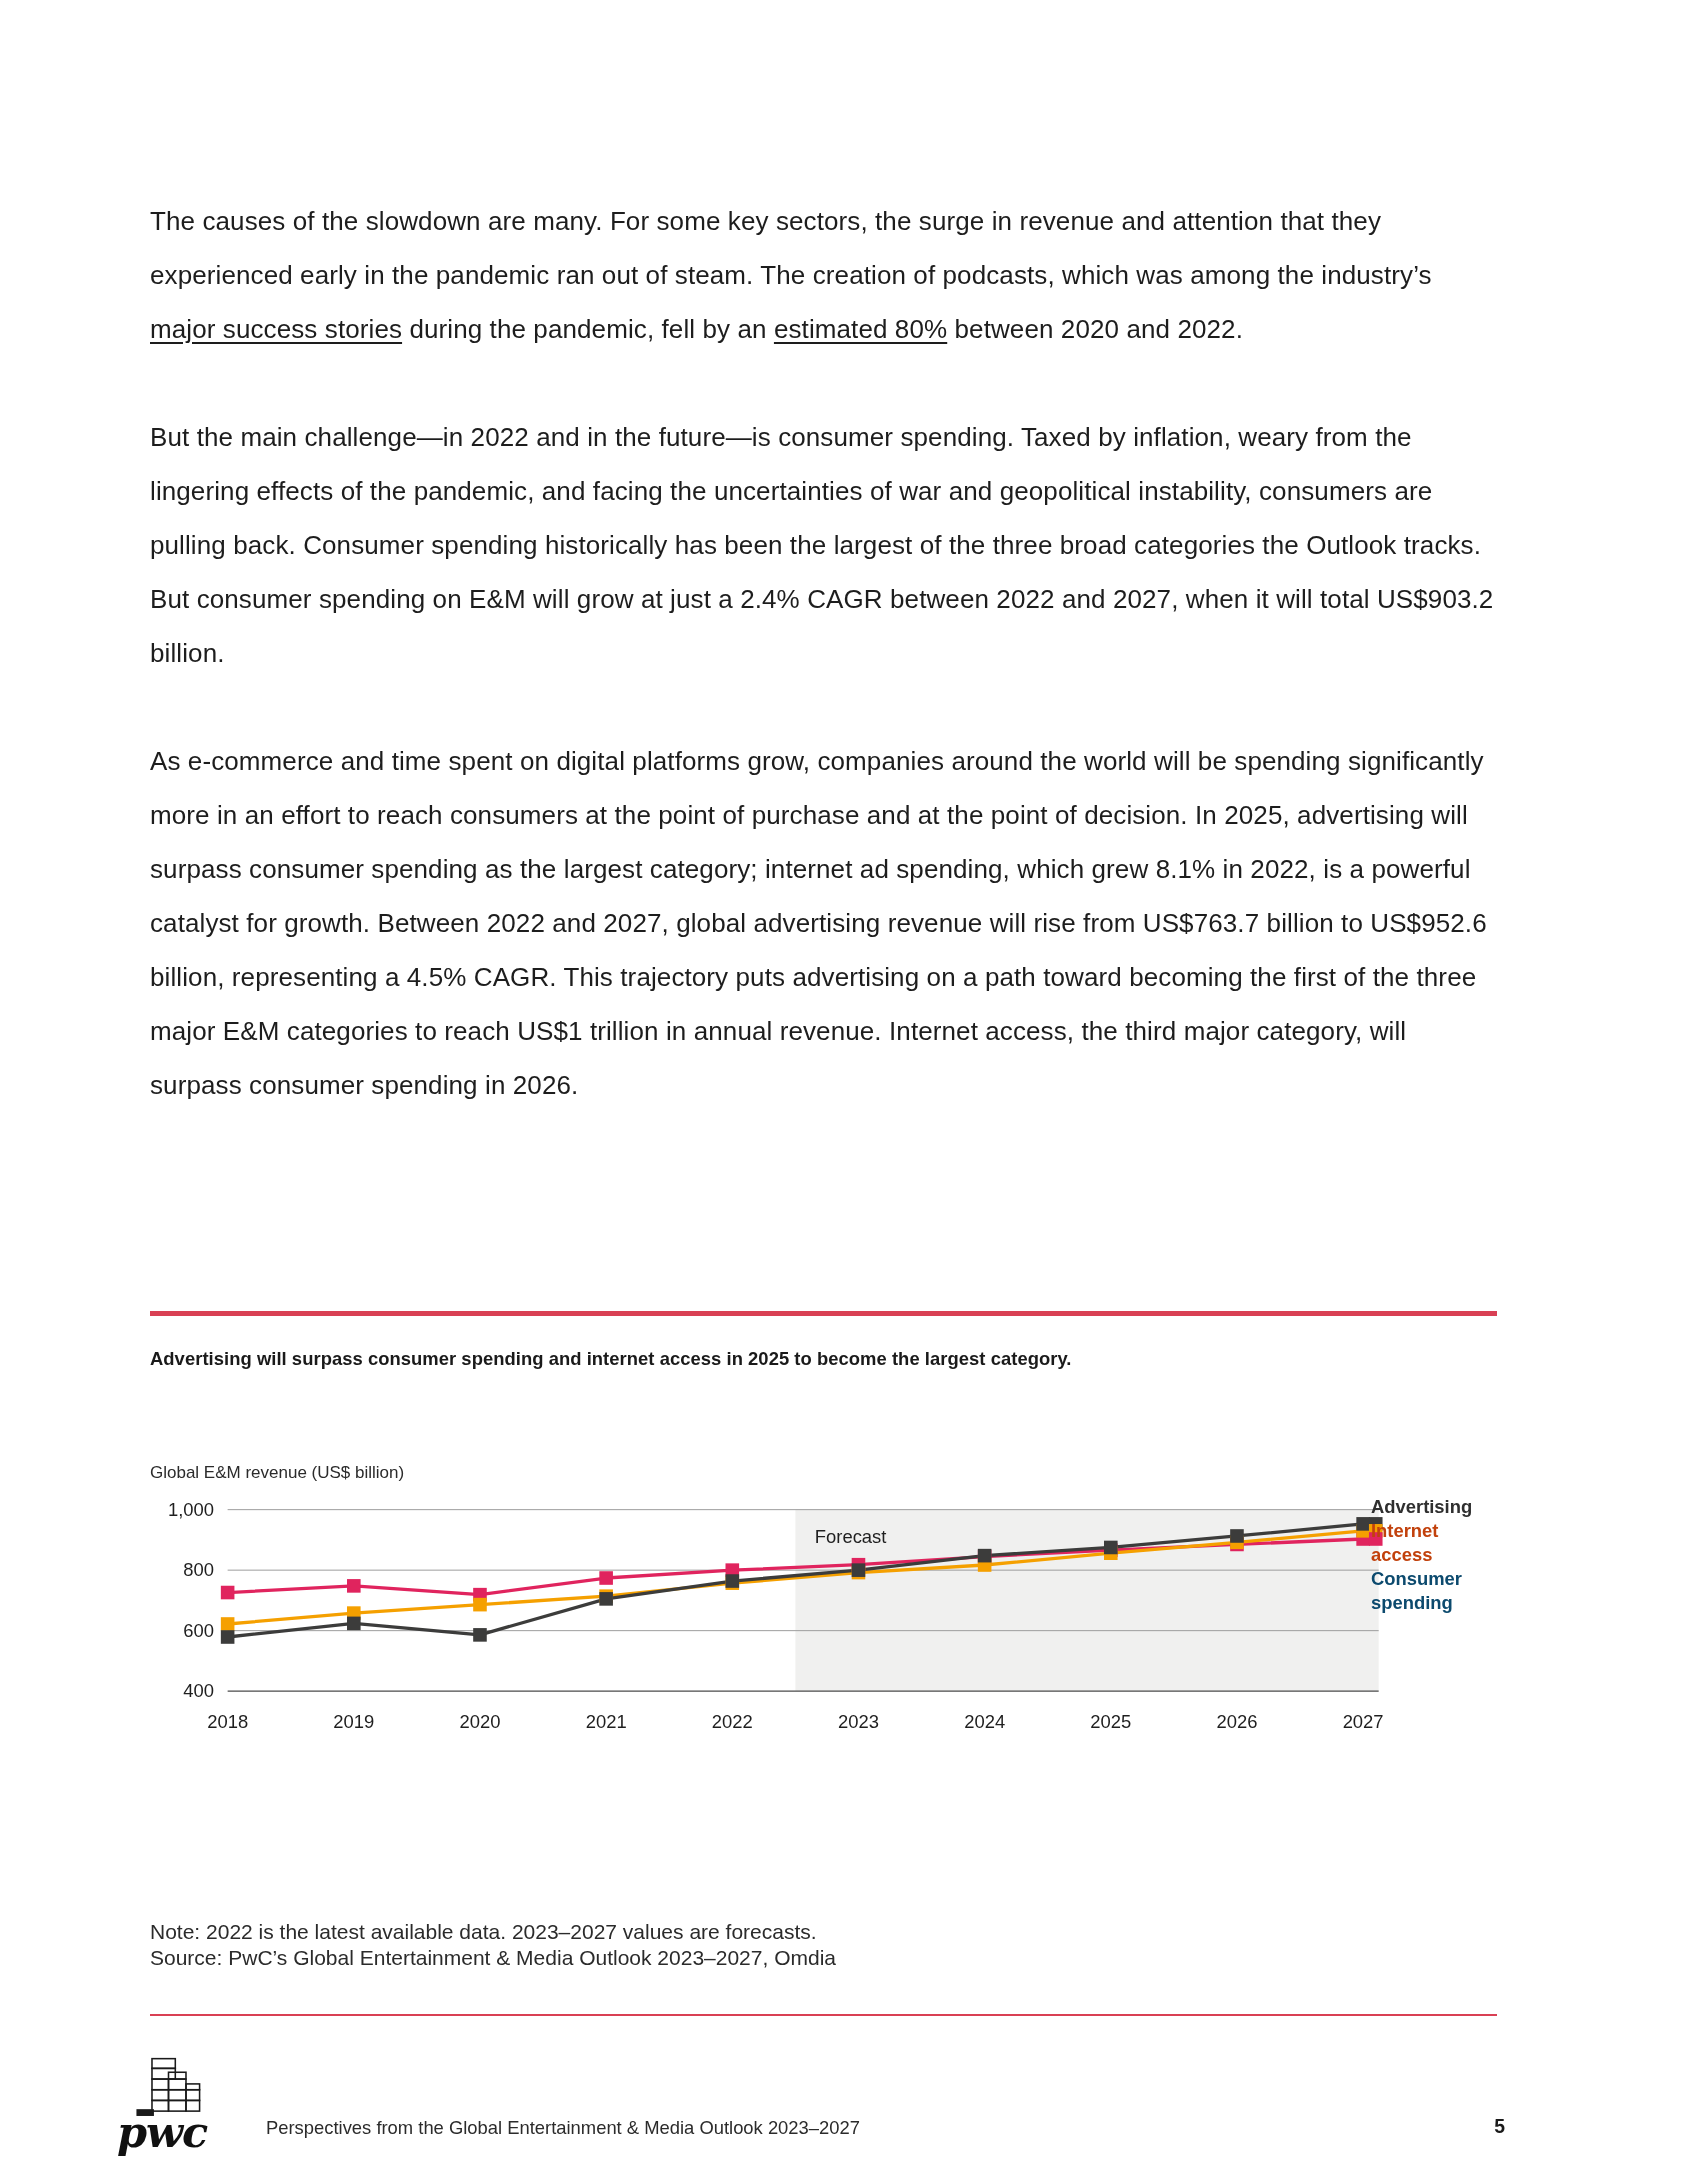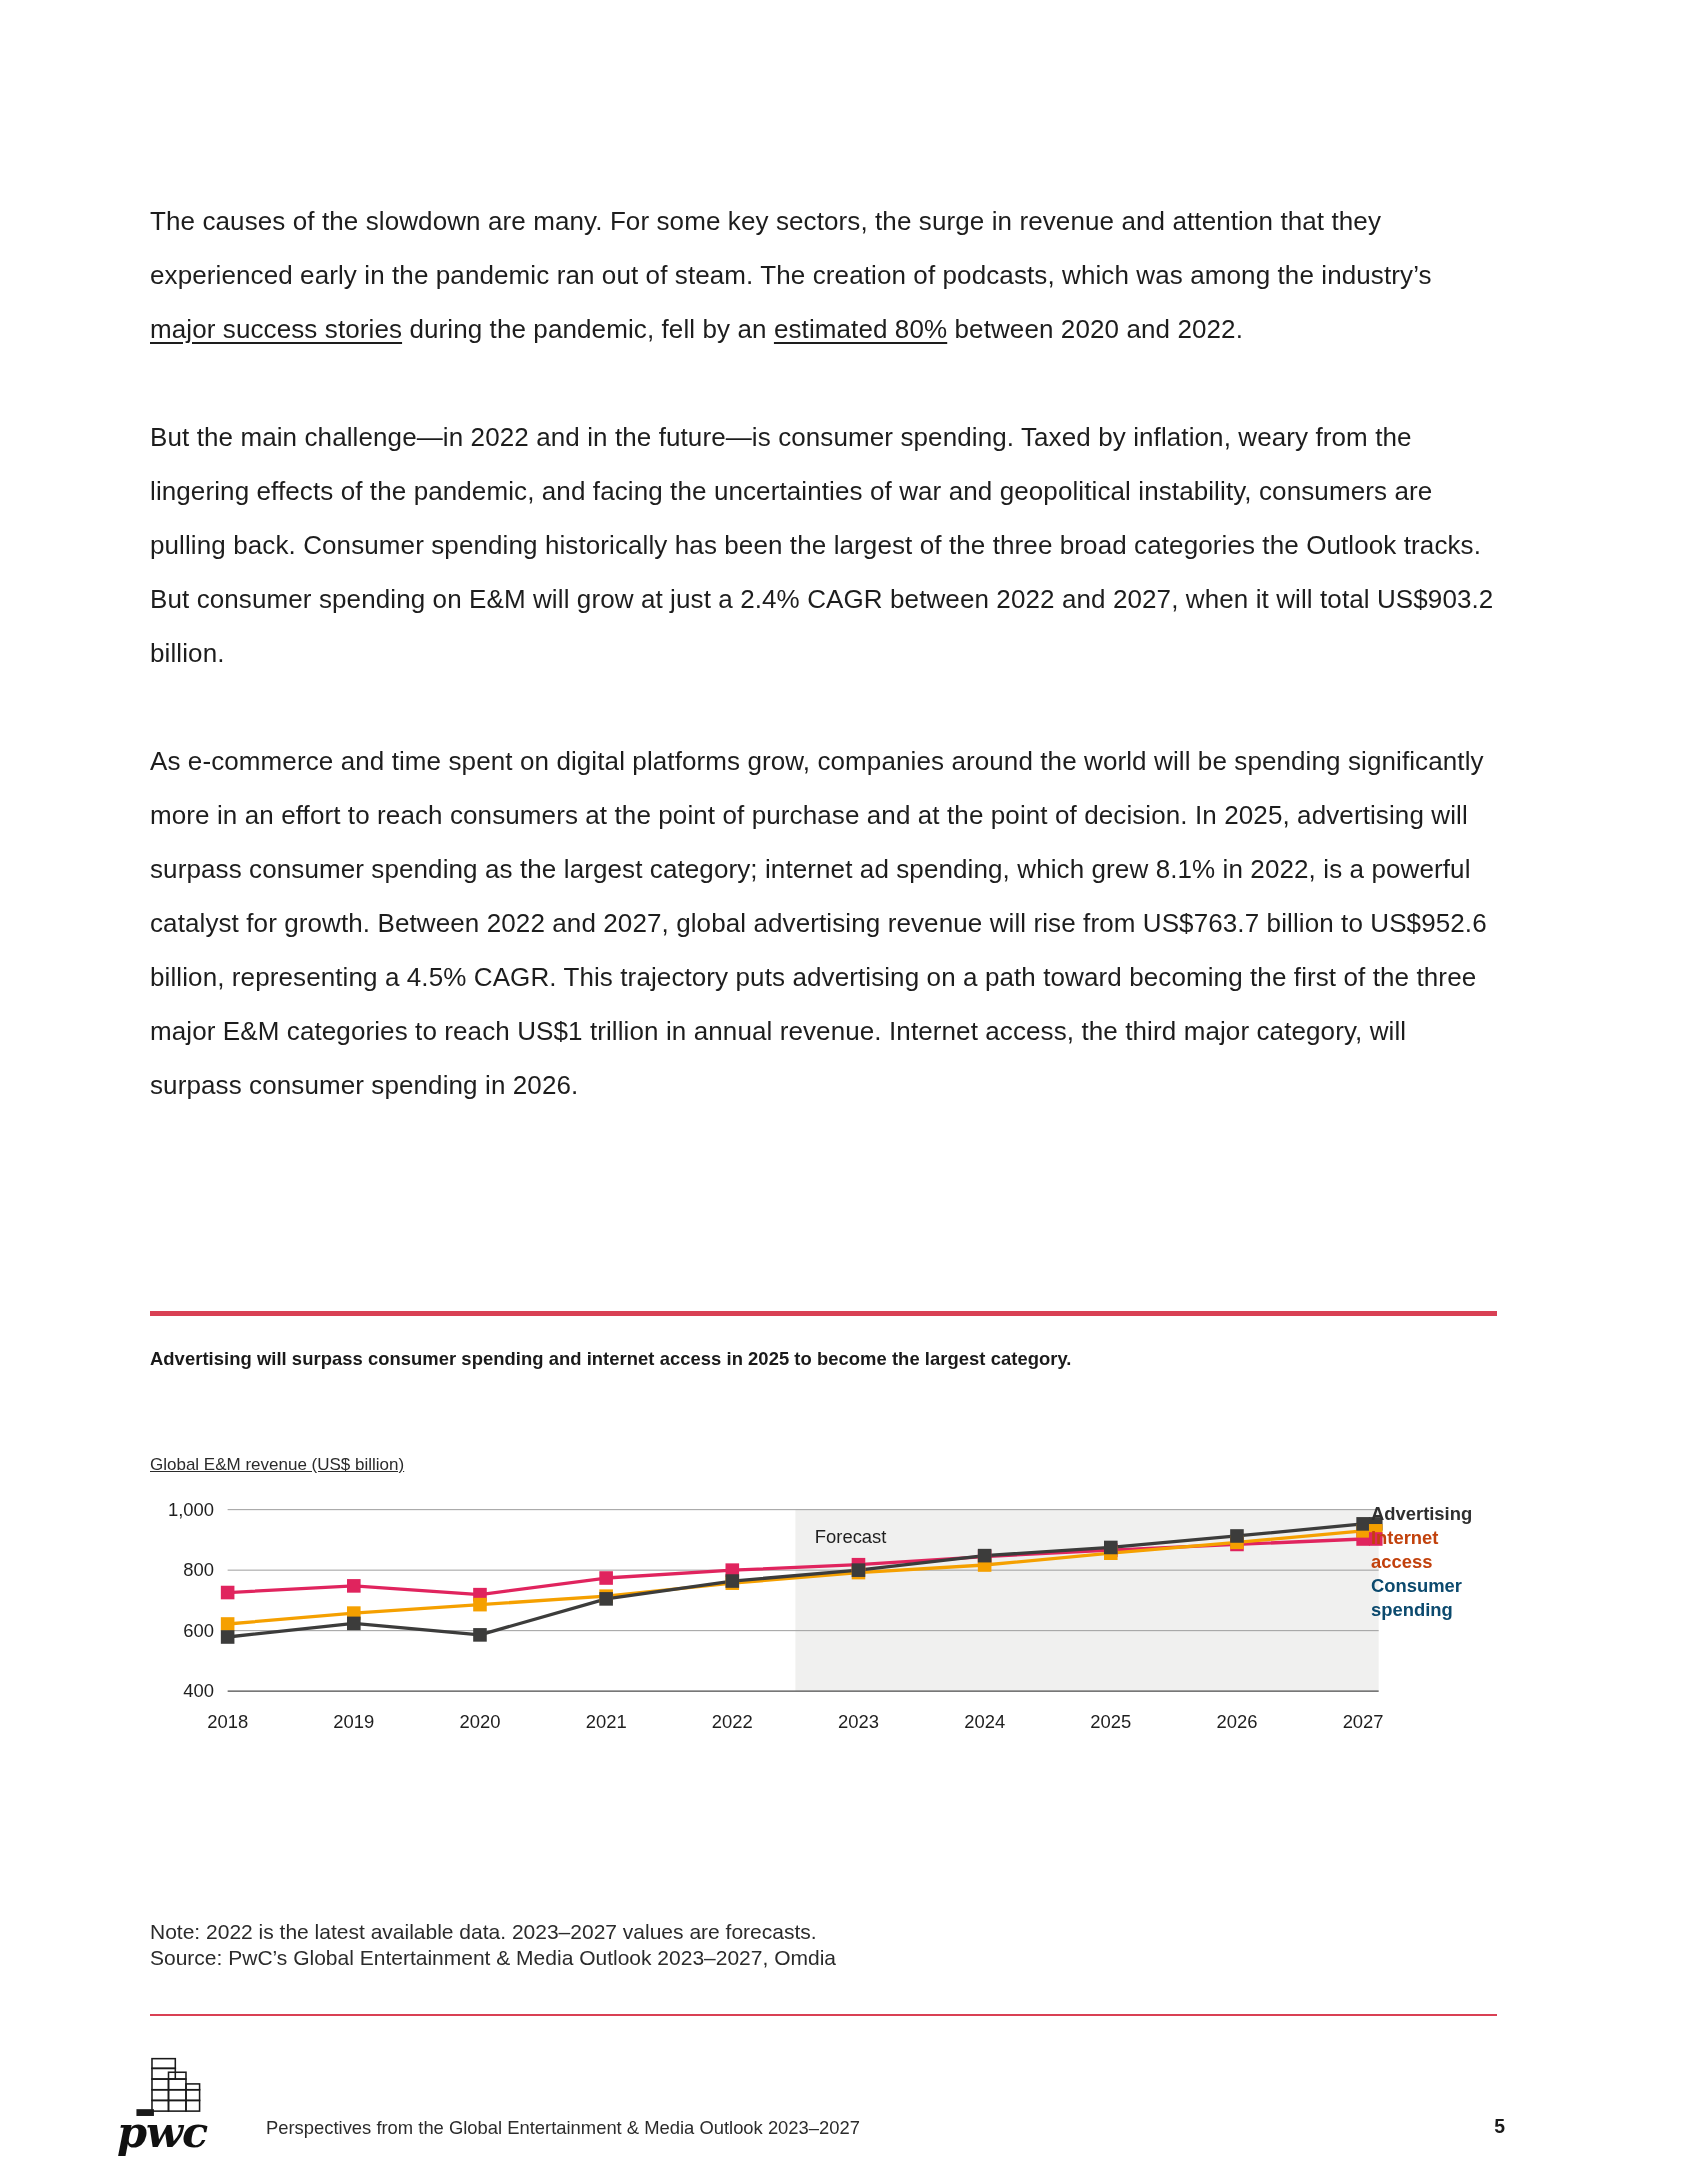--- a/index.html
+++ b/index.html
@@ -77,40 +77,39 @@
   .fig-subtitle {
     font-size: 18.4px;
     font-weight: 700;
     color: #1a1a1a;
     margin: 0;
     letter-spacing: 0.05px;
   }
   .axis-title {
     position: absolute;
     left: 0;
-    top: 107px;
+    top: 115px;
     font-size: 17px;
     color: #2b2b2b;
-    text-decoration: underline;
   }
 
   
   .chart-wrap {
     position: absolute;
     left: 0;
     top: 144px;
     width: 1349px;
     height: 243px;
   }
   .chart-svg { display: block; }
 
   .legend {
     position: absolute;
     left: 1221px;
-    top: 10px;
+    top: 3px;
     width: 128px;
     font-size: 18.4px;
     font-weight: 700;
     line-height: 24px;
   }
   .legend div { white-space: normal; }
   .lg-adv { color: #2f2f2f; }
   .lg-int { color: #c2410c; }
   .lg-con { color: #0c4a6e; }
 

